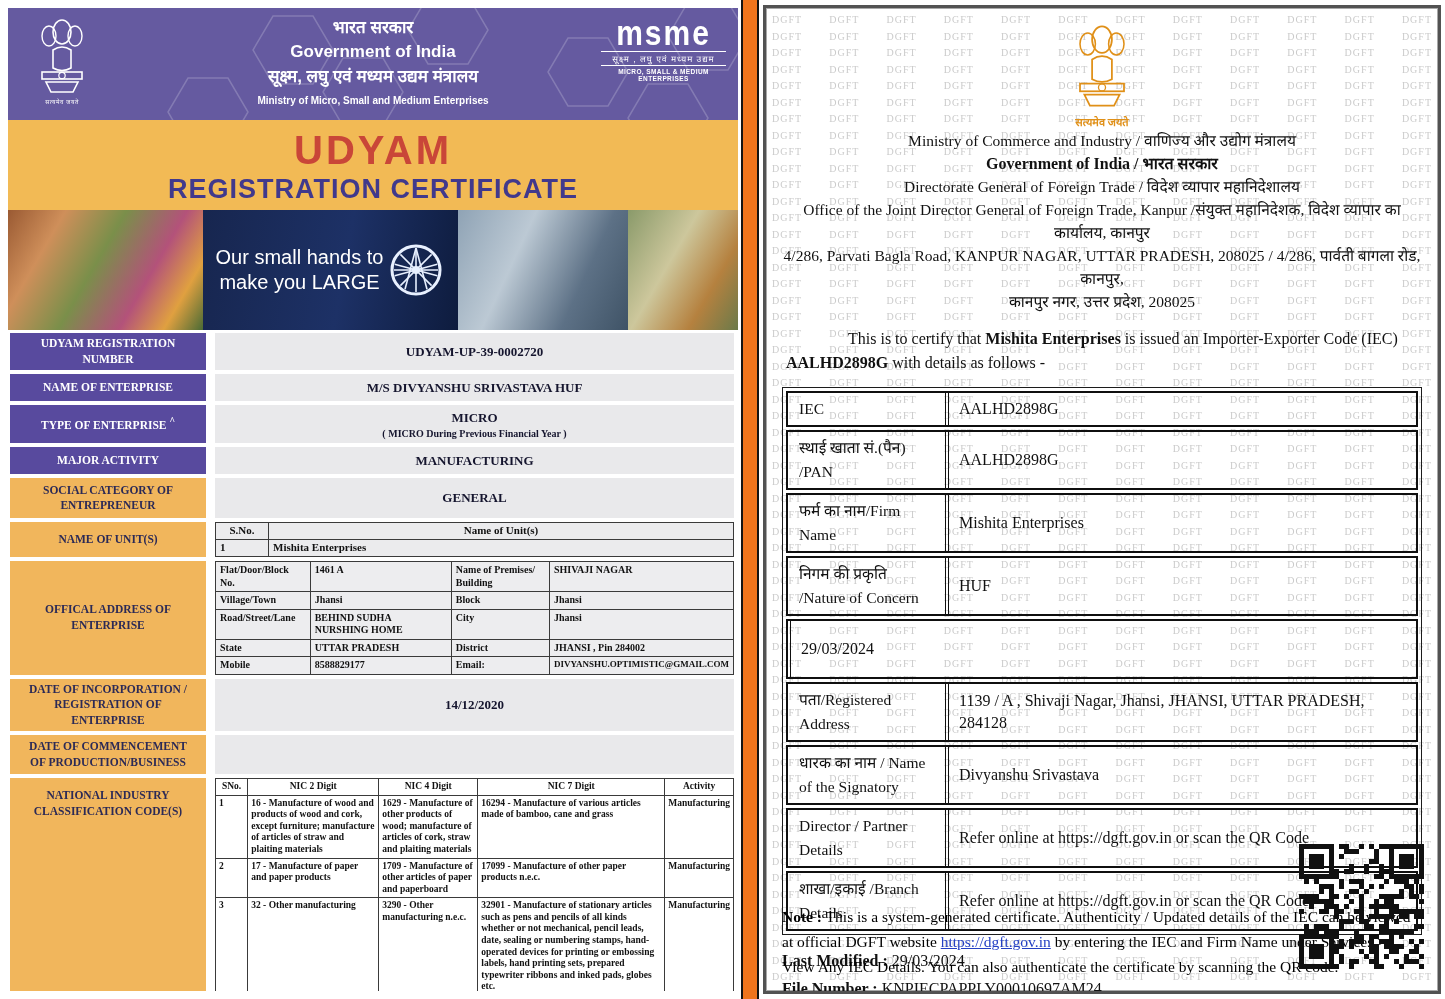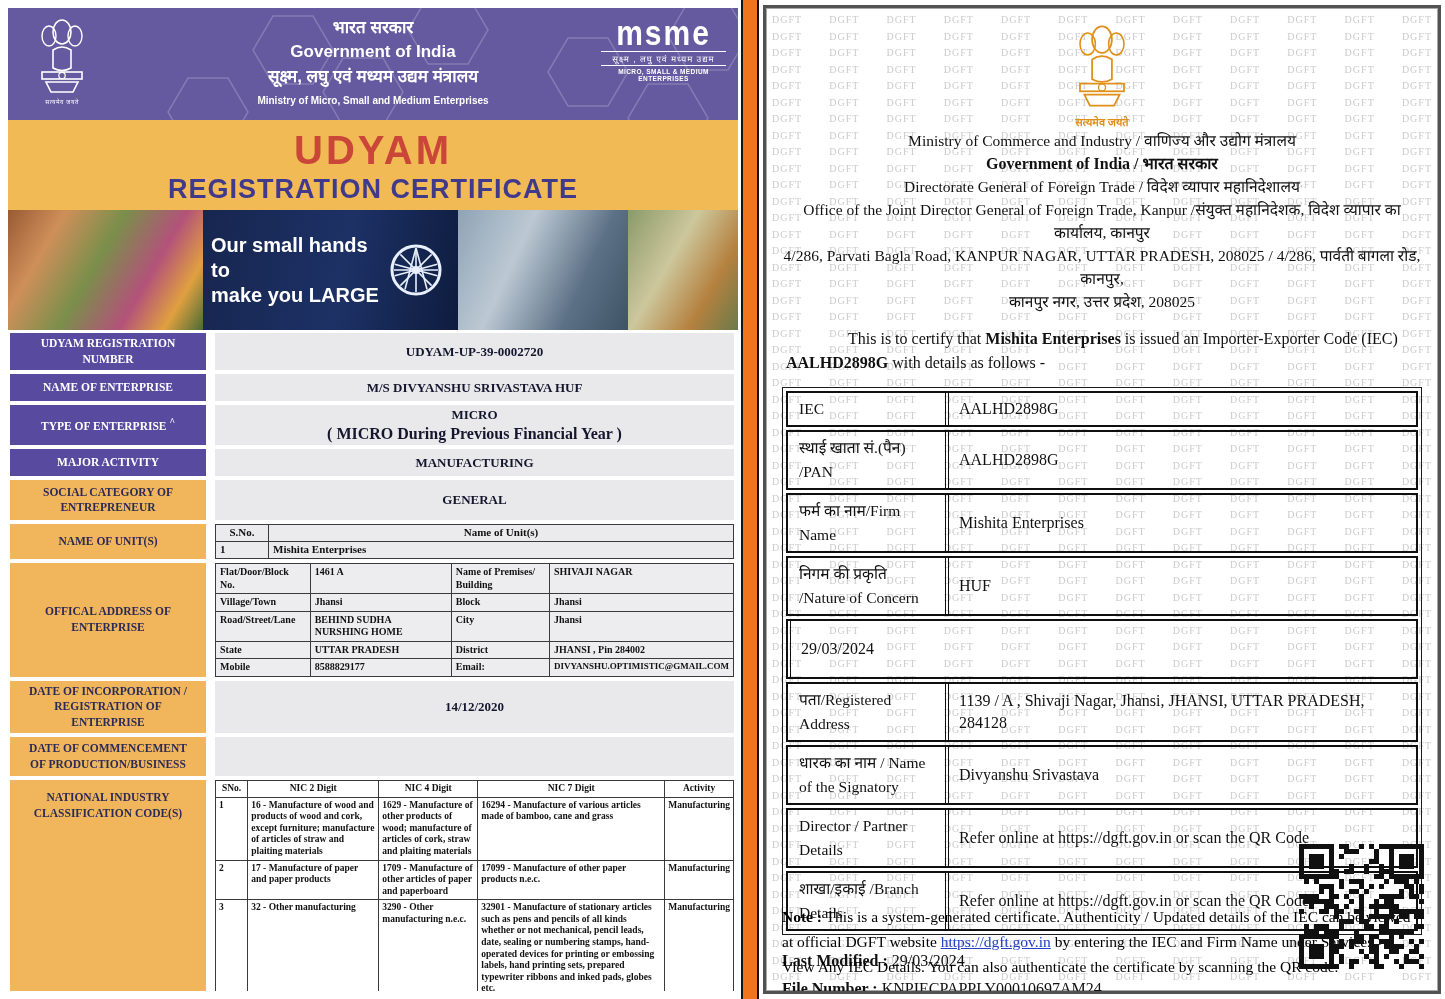--- a/index.html
+++ b/index.html
@@ -30,34 +30,34 @@
                 font-family:"Liberation Sans",sans-serif;font-weight:bold;}
   .ld-title{font-size:40px;letter-spacing:3px;color:#c94638;line-height:48px;padding-top:6px;}
   .ld-subtitle{font-size:27px;letter-spacing:1px;color:#41398c;line-height:30px;}
 
   .photo-band{width:730px;height:120px;display:flex;}
   .ph{height:120px;position:relative;}
   .ph1{width:195px;background:linear-gradient(120deg,#9a5a33,#cf8f5a 22%,#7a8f4a 45%,#b3527a 68%,#e0a040 85%,#4a6b35);}
   .ph2{width:255px;background:linear-gradient(100deg,#17264f,#1d3166 55%,#0e1c3e);display:flex;align-items:center;}
   .ph3{width:170px;background:linear-gradient(115deg,#8fa3b5,#bcc9d4 35%,#5d7186 70%,#3f5366);}
   .ph4{width:110px;background:linear-gradient(120deg,#8a9a6a,#cdc79c 40%,#b5813f 72%,#6b7a4a);}
-  .slogan{color:#fff;font-family:"Liberation Sans",sans-serif;font-weight:bold;font-size:20px;
-          line-height:25px;text-align:left;flex:1;padding-left:8px;}
+  .slogan{color:#fff;font-family:"Liberation Sans",sans-serif;font-weight:normal;font-size:20px;
+          line-height:25px;text-align:center;flex:1;padding-left:8px;}
   .chakra{margin-right:14px;}
 
   .lrows{padding:3px 4px 0 2px;}
   .lrow{display:flex;margin-bottom:4px;}
   .llabel{width:196px;flex:none;display:flex;align-items:center;justify-content:center;text-align:center;
           font-weight:bold;font-size:11.5px;line-height:1.35;padding:3px 10px;box-sizing:border-box;}
   .llabel.purple{background:#584a9e;color:#ffffff;}
   .llabel.orange{background:#f1b65c;color:#2c2a56;}
   .lgap{width:9px;flex:none;}
   .lvalue{flex:1;background:#e9e9eb;display:flex;flex-direction:column;align-items:center;justify-content:center;
           text-align:center;font-weight:bold;font-size:13px;color:#15152e;padding:2px 6px;box-sizing:border-box;}
-  .lvalue .vnote{font-size:16px;margin-top:2px;}
+  .lvalue .vnote{font-size:10px;margin-top:2px;}
   .lvalue.tablecell{background:transparent;padding:0;display:block;}
 
   table.ltab{border-collapse:collapse;width:100%;font-family:"Liberation Serif",serif;}
   table.ltab td,table.ltab th{border:1px solid #3a3a3a;font-weight:bold;color:#111;vertical-align:top;text-align:left;}
   table.units{background:#ebebed;font-size:11px;height:100%;}
   table.units th{text-align:center;padding:1px 3px;}
   table.units td{padding:1px 4px;}
   .units-sno{width:46px;}
   table.addr{background:#ededef;font-size:10px;line-height:1.25;}
   table.addr td{padding:2px 4px;}

